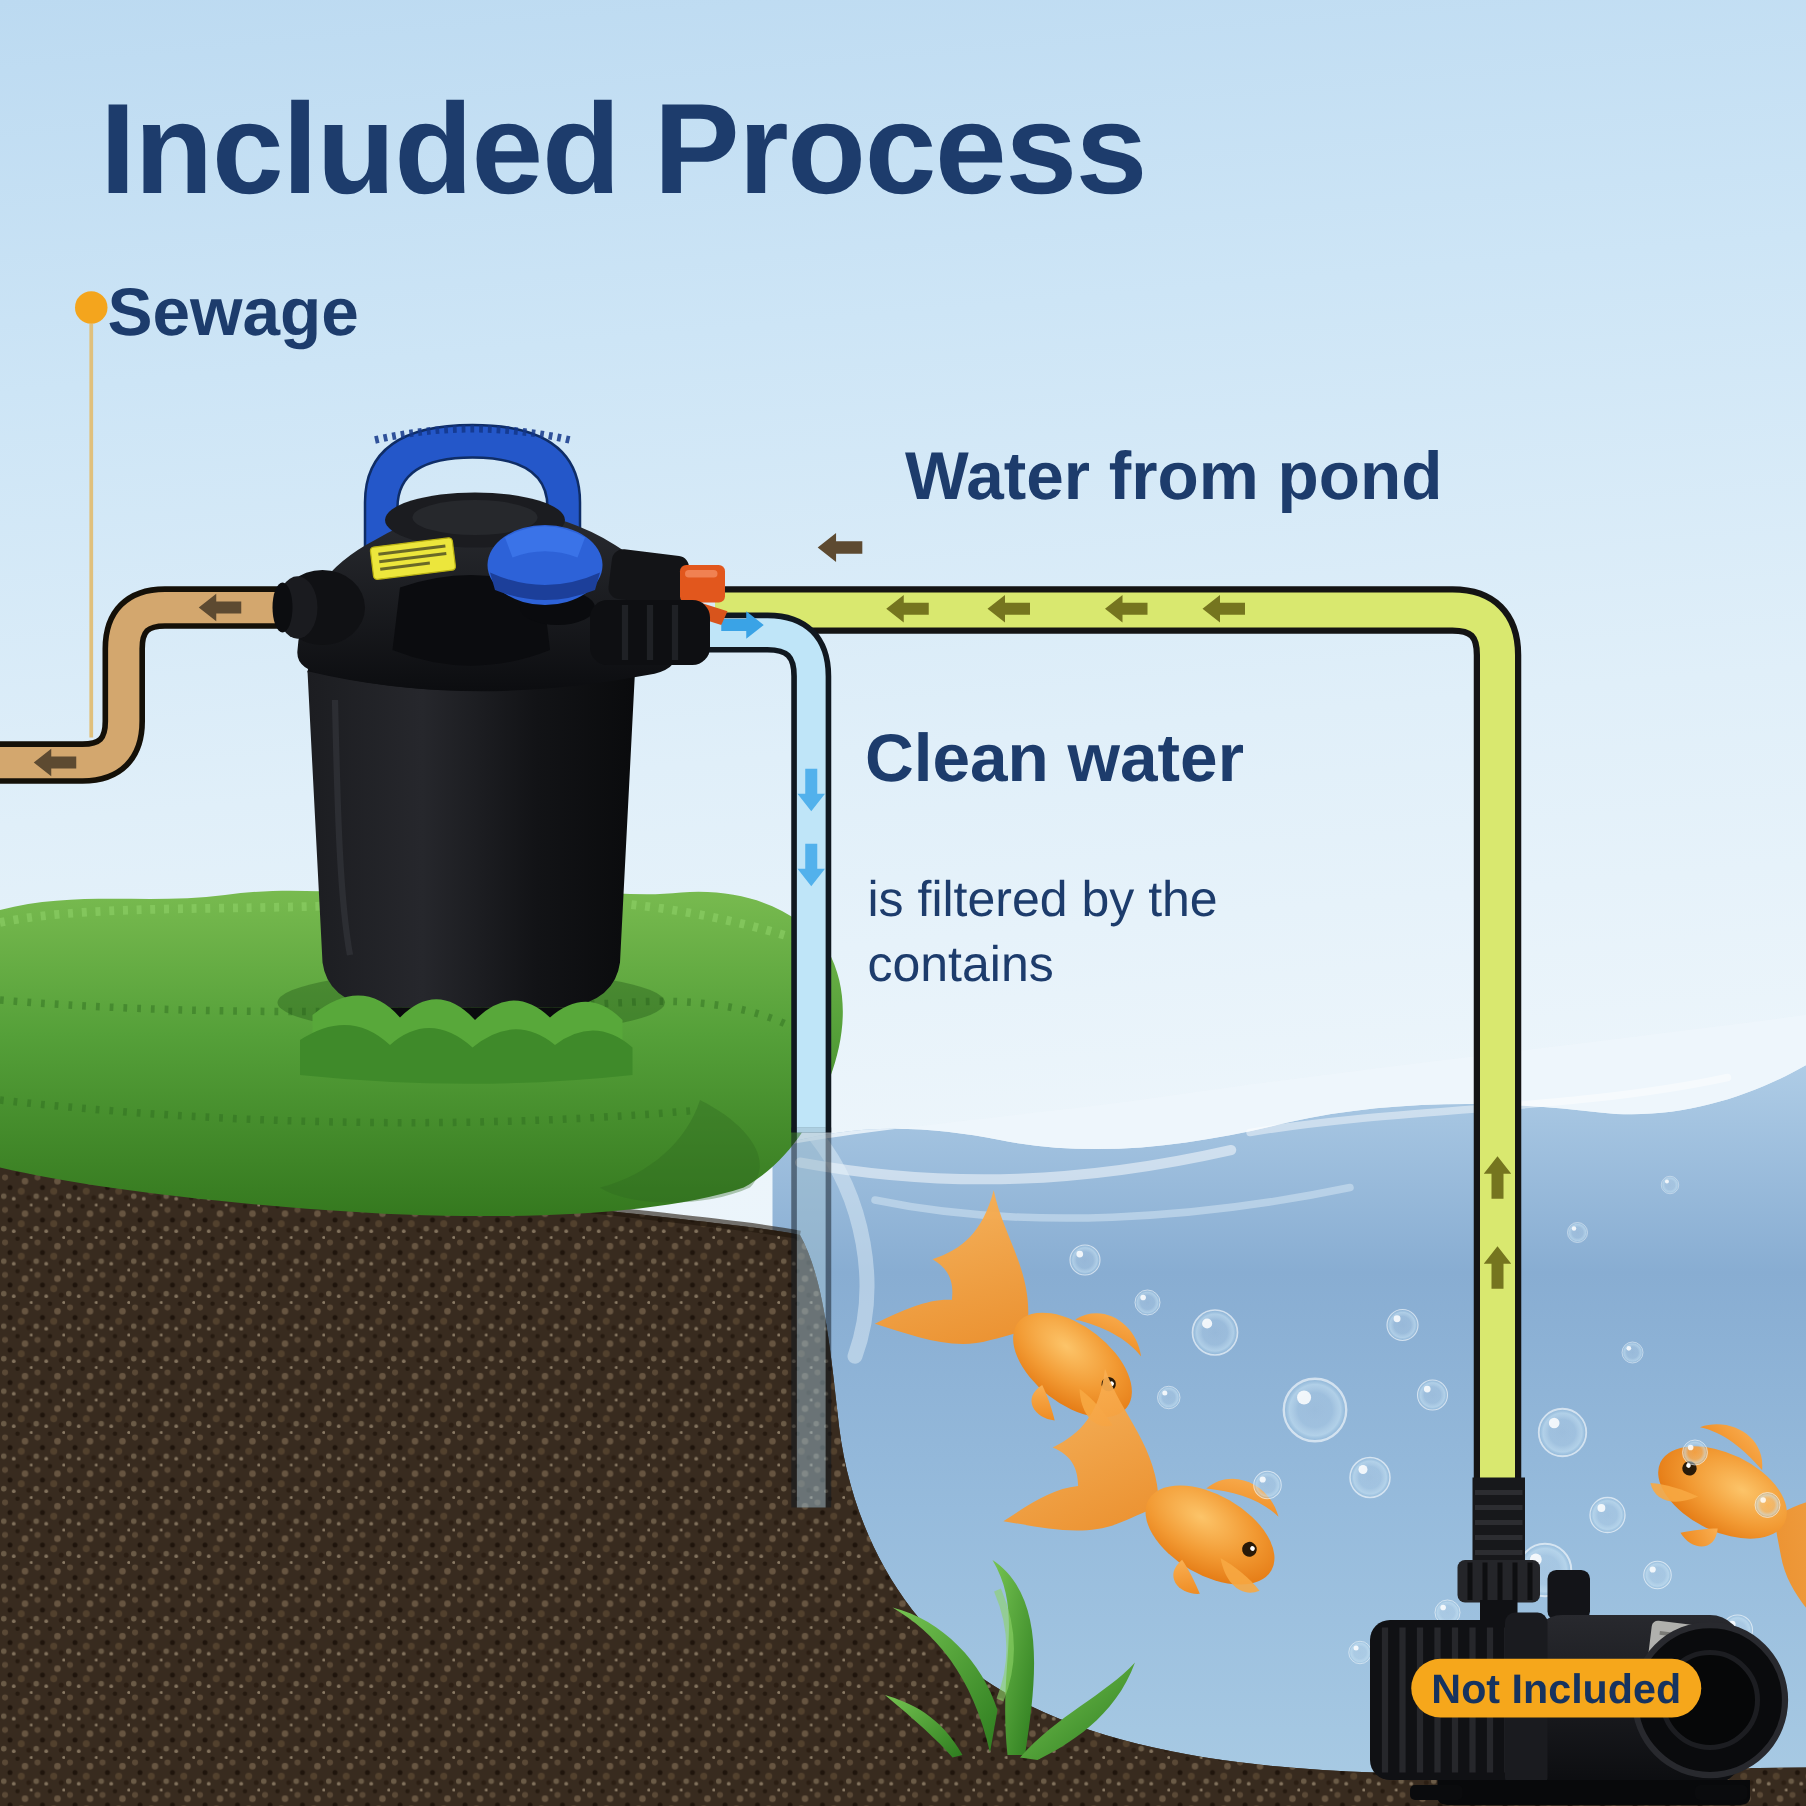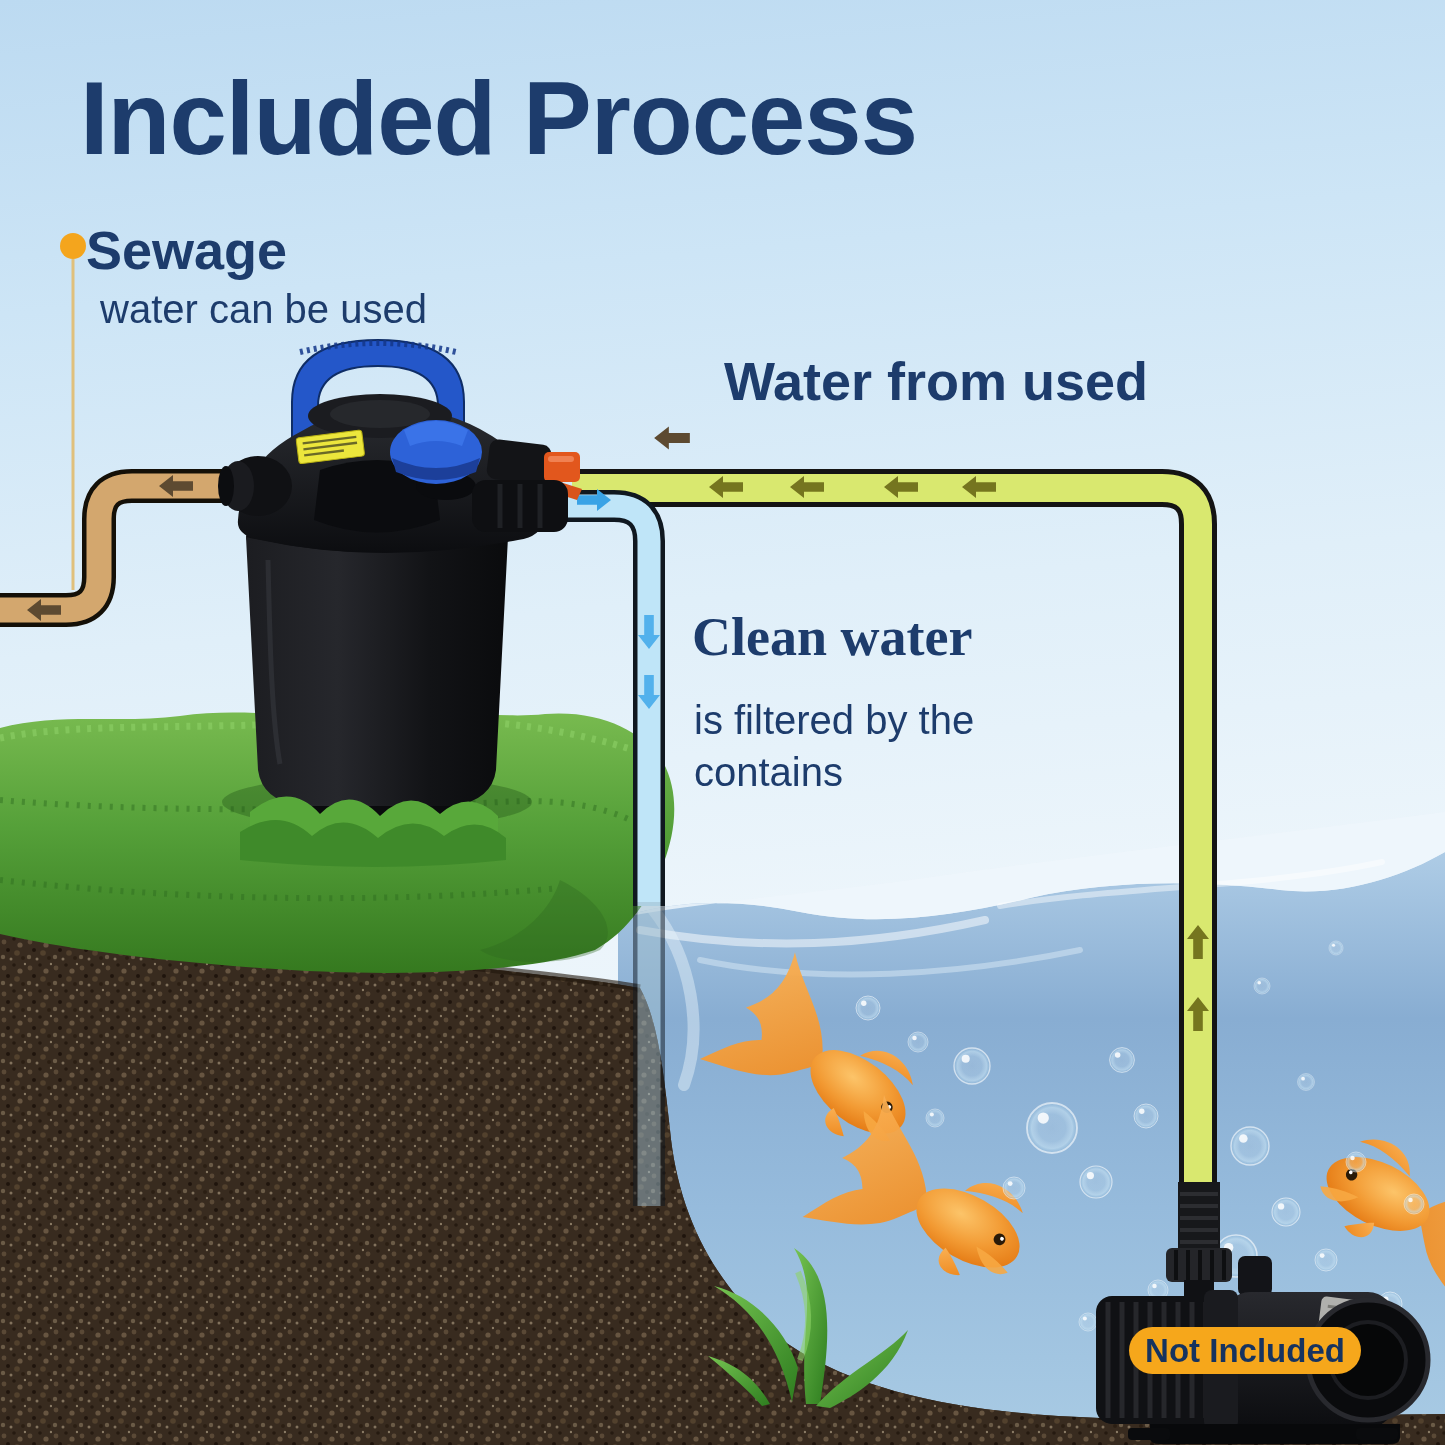--- a/index.html
+++ b/index.html
@@ -10,21 +10,21 @@
   }
   .scene{position:absolute;left:0;top:0;width:1445px;height:1445px;}
   .txt{position:absolute;color:#1d3c6c;}
   .title{left:80px;top:60px;font-size:103px;font-weight:800;letter-spacing:-1px;white-space:nowrap;}
   .h2{font-size:54px;font-weight:800;white-space:nowrap;}
   .sub{font-size:40px;font-weight:500;line-height:1.3;white-space:nowrap;}
   .sewage-h{left:86px;top:219px;}
   .sewage-sub{left:100px;top:283px;}
   .pond-h{left:724px;top:350px;}
   .pond-sub{left:728px;top:420px;}
-  .clean-h{left:692px;top:606px;font-family:Liberation Serif, serif;}
+  .clean-h{left:692px;top:576px;}
   .clean-sub{left:694px;top:670px;margin-top:24px;}
   .badge{
     position:absolute;left:1129px;top:1327px;width:232px;height:47px;
     background:#f6a71b;border-radius:24px;display:flex;align-items:center;justify-content:center;
     color:#16335f;font-size:33px;font-weight:700;white-space:nowrap;
   }
 </style>
 </head>
 <body>
 
@@ -273,24 +273,23 @@
     <g>
       <line x1="73" y1="259" x2="73" y2="590" stroke="#e0c07c" stroke-width="3"></line>
       <circle cx="73" cy="246" r="13" fill="#f4a51d"></circle>
     </g>
   </svg>
 
   <div class="txt title">Included Process</div>
 
   <div class="txt h2 sewage-h">Sewage</div>
   <div class="txt sub sewage-sub">
-    <div>water can be used</div>
   </div>
 
-  <div class="txt h2 pond-h">Water from used</div>
+  <div class="txt h2 pond-h">Water from pond</div>
 
   <div class="txt h2 clean-h">Clean water</div>
   <div class="txt sub clean-sub">
     <div>is filtered by the</div>
     <div>contains</div>
   </div>
 
   <div class="badge">
     <span>Not Included</span>
   </div>

